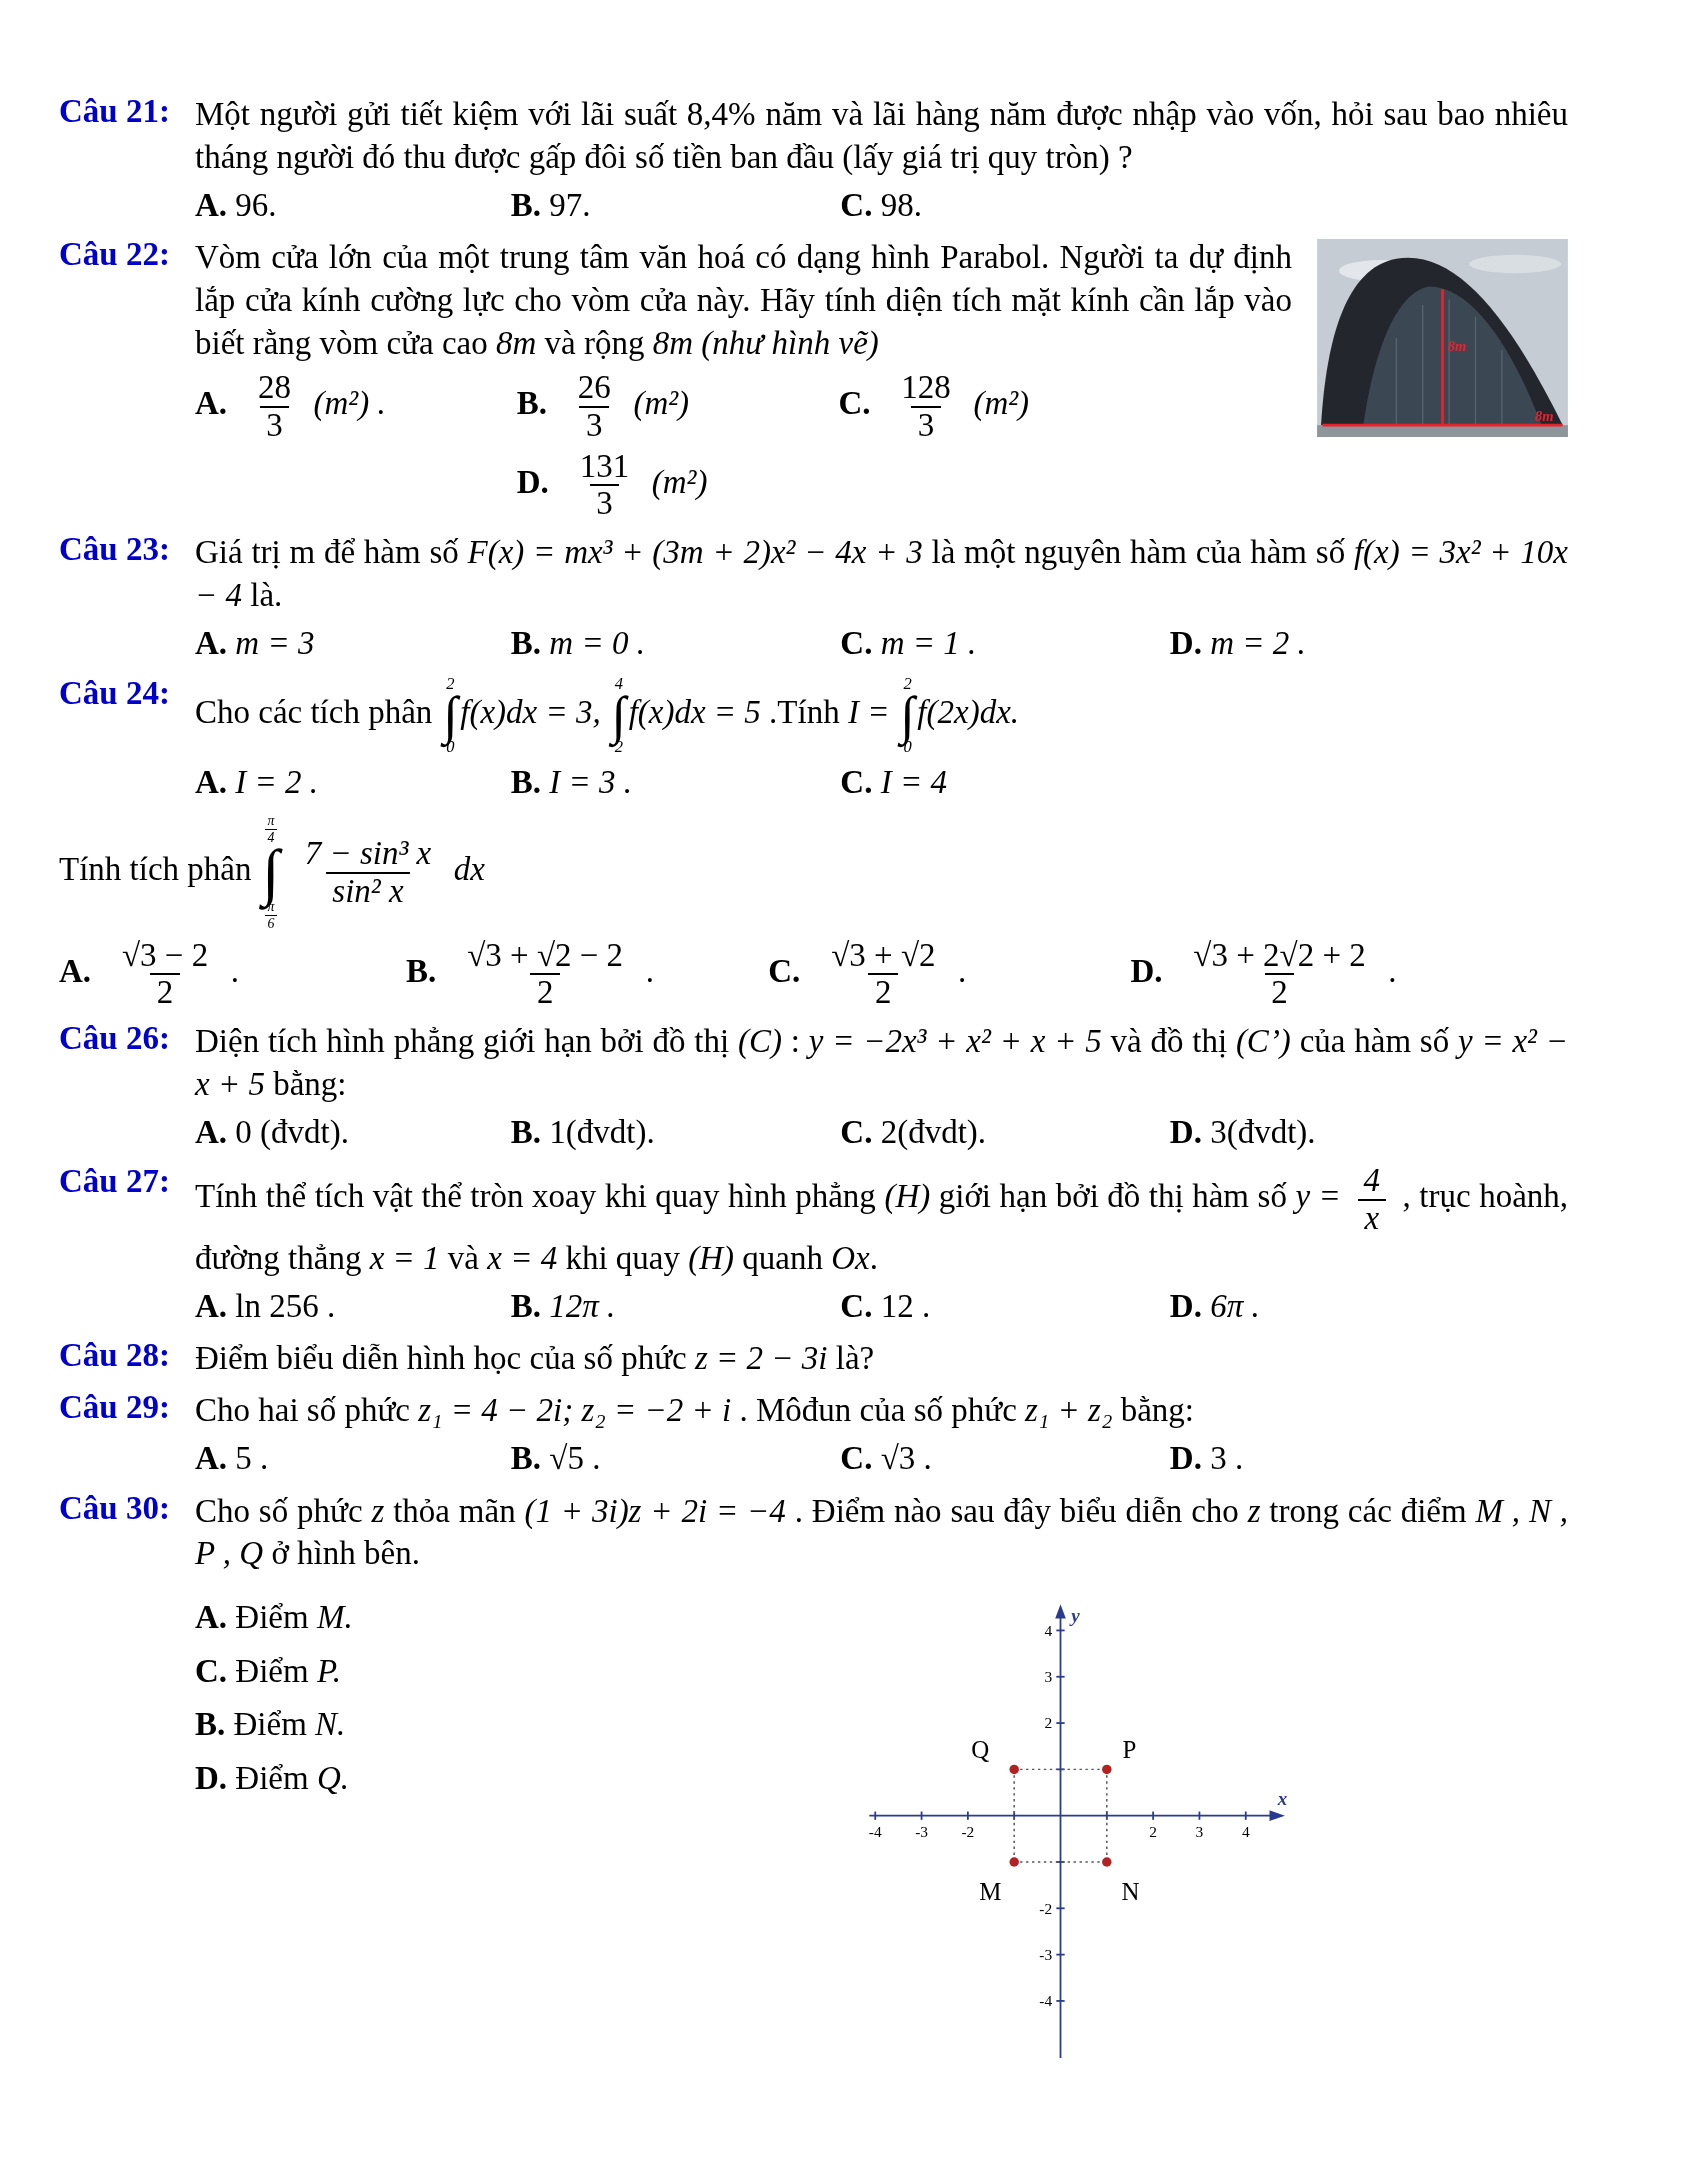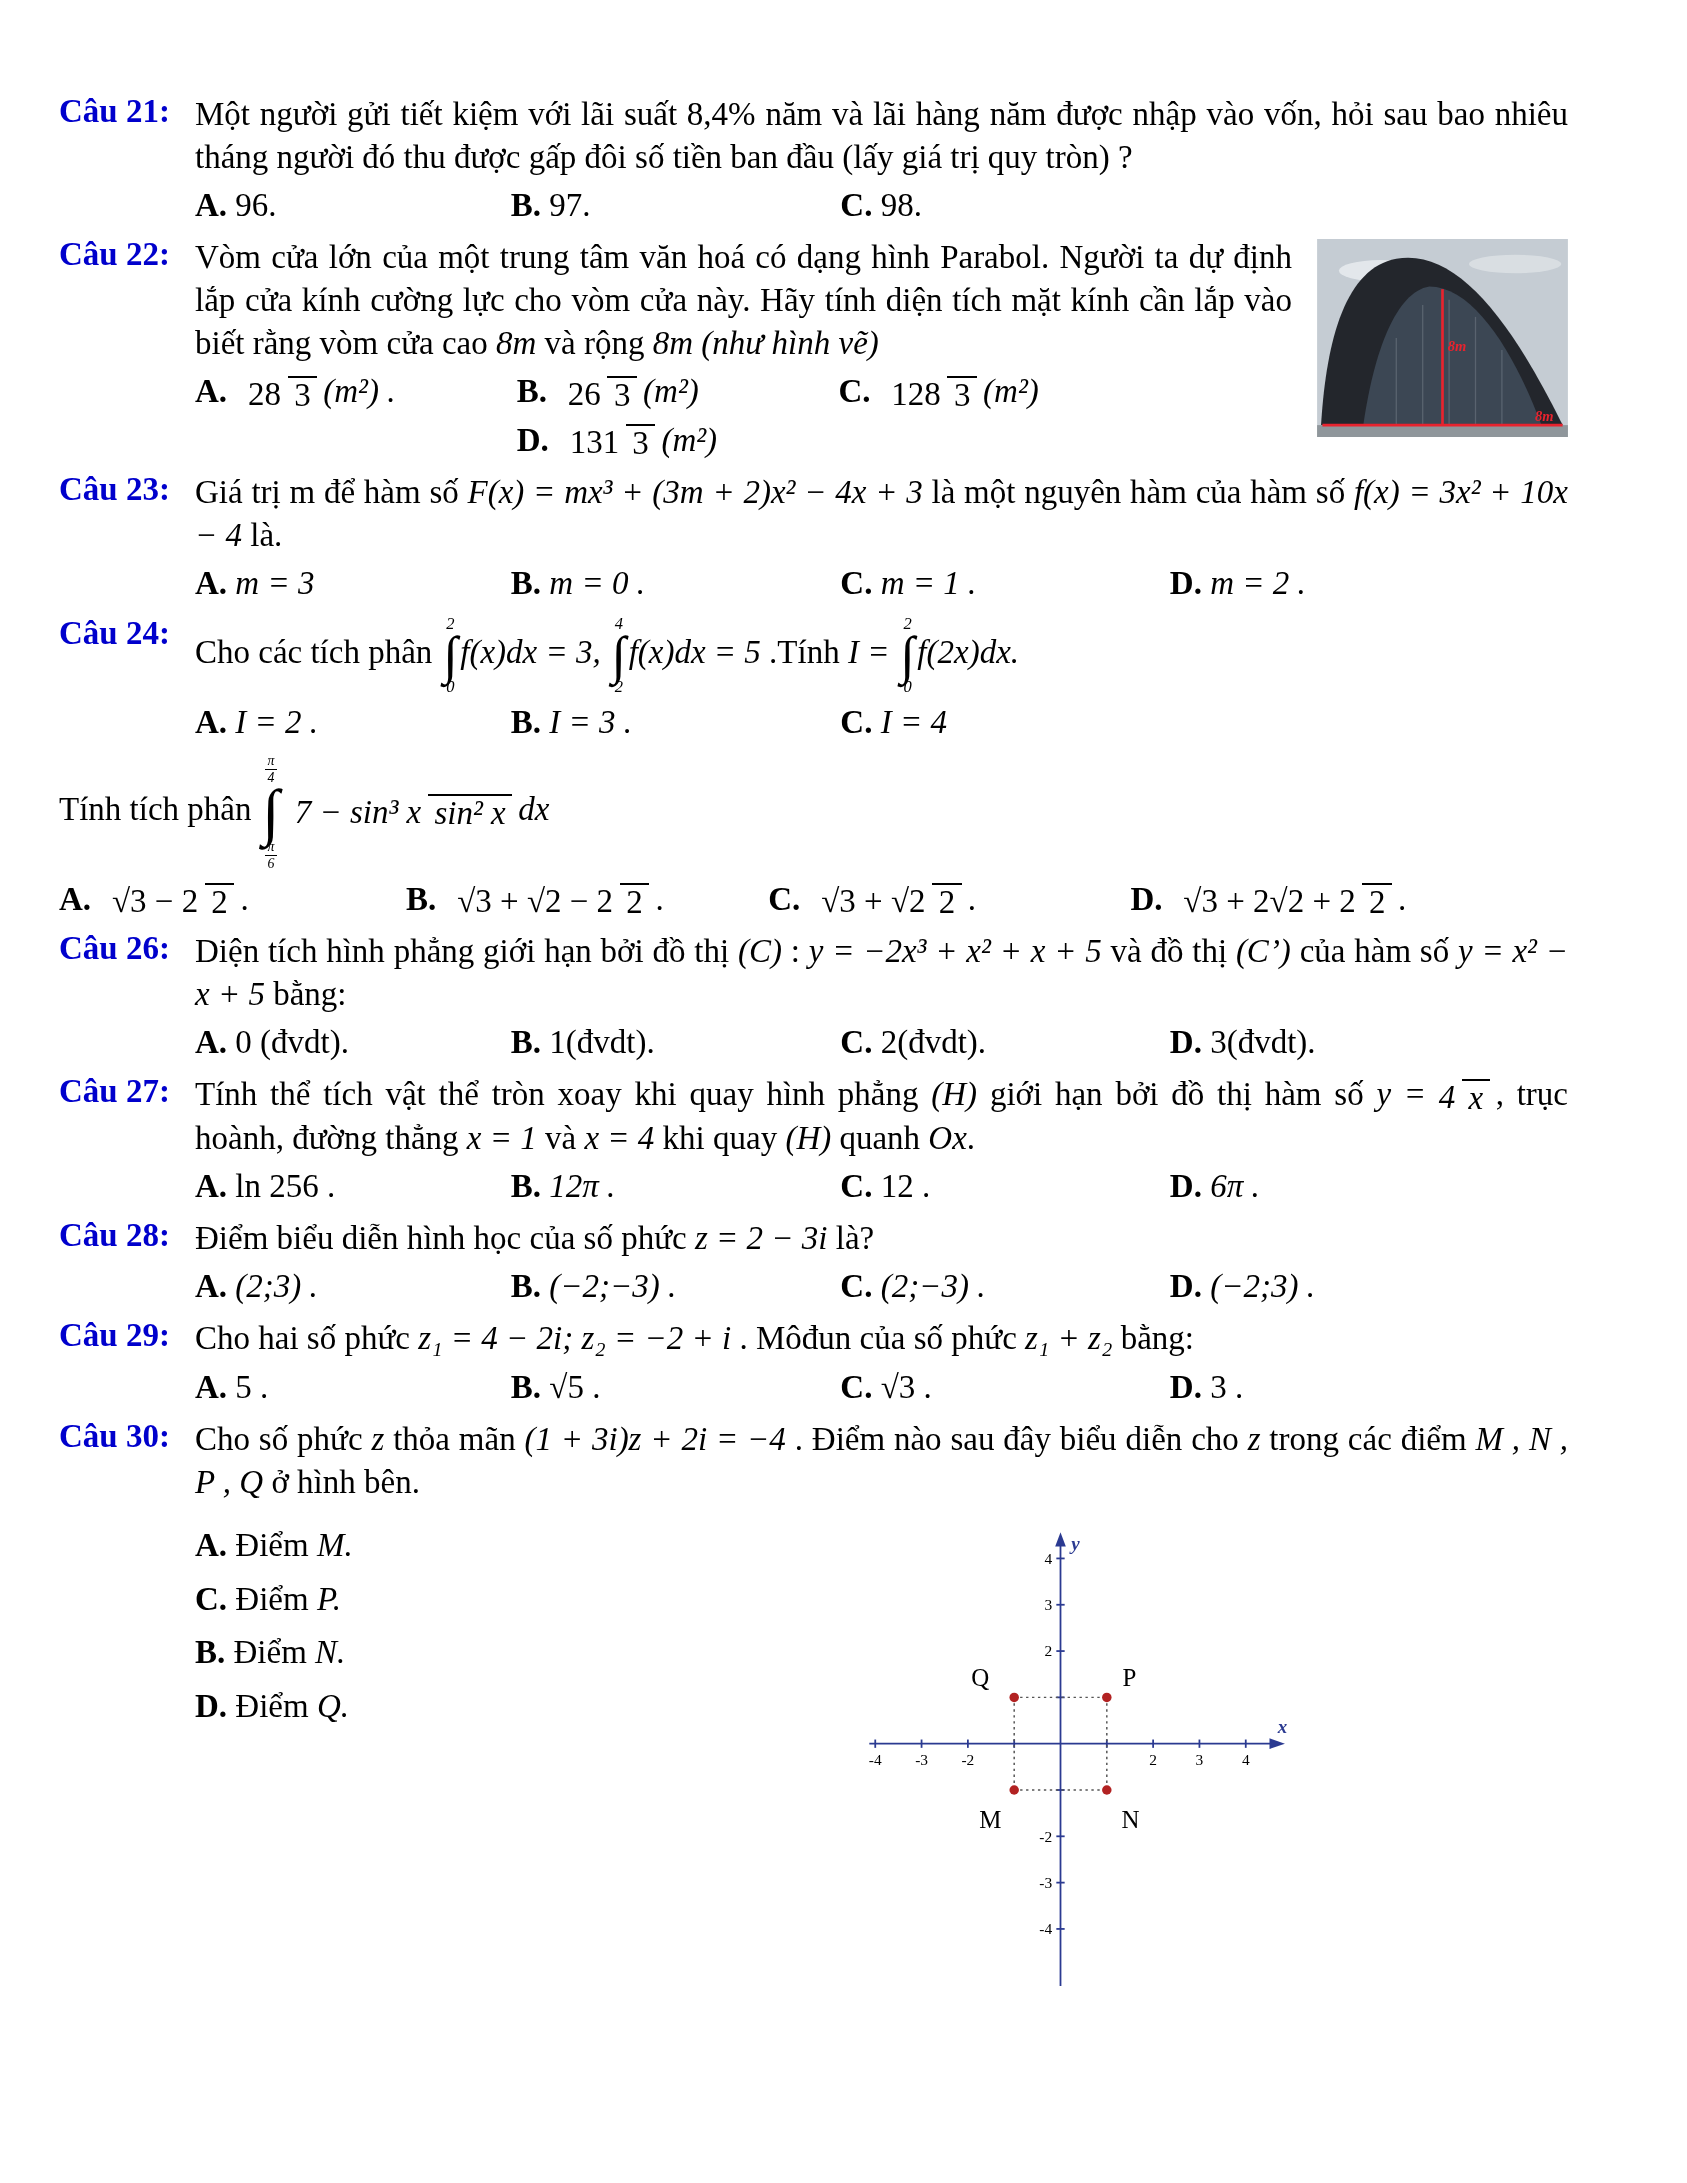--- a/index.html
+++ b/index.html
@@ -13,22 +13,22 @@
   .q { display:flex; margin-bottom:9.3px; }
   .q-label { flex:0 0 136px; color:var(--accent); font-weight:700; }
   .q-body { flex:1; min-width:0; text-align:justify; line-height:1.3; }
   .q-text { margin:0; }
   .opts { display:grid; grid-template-columns:23% 24% 24% 29%; margin-top:5.3px; text-align:left; }
   .opt { white-space:nowrap; }
   .opt .key { font-weight:700; }
   .math { font-style:italic; }
   i { font-style:italic; }
 
-  .frac { display:inline-flex; flex-direction:row; align-items:center; vertical-align:middle;
-          line-height:1.08; margin:0 6px; }
+  .frac { display:inline-flex; flex-direction:column; align-items:center; vertical-align:middle;
+          line-height:1.08; margin:0 16px; }
   .frac .num { padding:0 6.6px; }
   .frac .den { border-top:2px solid #000; padding:0 6.6px; }
 
   .intop { display:inline-flex; flex-direction:column; align-items:center; vertical-align:middle;
            line-height:1; margin:0 2.6px; }
   .intop .bnd { font-size:0.5em; line-height:1.1; font-style:italic; }
   .intop .sign { font-size:1.6em; line-height:0.85; }
   .intop.big .sign { font-size:1.9em; }
   .sfrac { display:inline-flex; flex-direction:column; align-items:center; font-size:0.42em;
            line-height:1.15; font-style:italic; }
@@ -254,26 +254,20 @@
   </div>
 
   <div class="q">
     <div class="q-label">Câu 28:</div>
     <div class="q-body">
       <p class="q-text">
         <span>Điểm biểu diễn hình học của số phức</span>
         <span class="math">z = 2 − 3i</span>
         <span>là?</span>
       </p>
-      <div class="opts">
-        <span class="opt"><b class="key">A.</b> <span class="math">(2;3) .</span></span>
-        <span class="opt"><b class="key">B.</b> <span class="math">(−2;−3) .</span></span>
-        <span class="opt"><b class="key">C.</b> <span class="math">(2;−3) .</span></span>
-        <span class="opt"><b class="key">D.</b> <span class="math">(−2;3) .</span></span>
-      </div>
     </div>
   </div>
 
   <div class="q">
     <div class="q-label">Câu 29:</div>
     <div class="q-body">
       <p class="q-text">
         <span>Cho hai số phức</span>
         <span class="math">z₁ = 4 − 2i; z₂ = −2 + i</span>
         <span>. Môđun của số phức</span>

